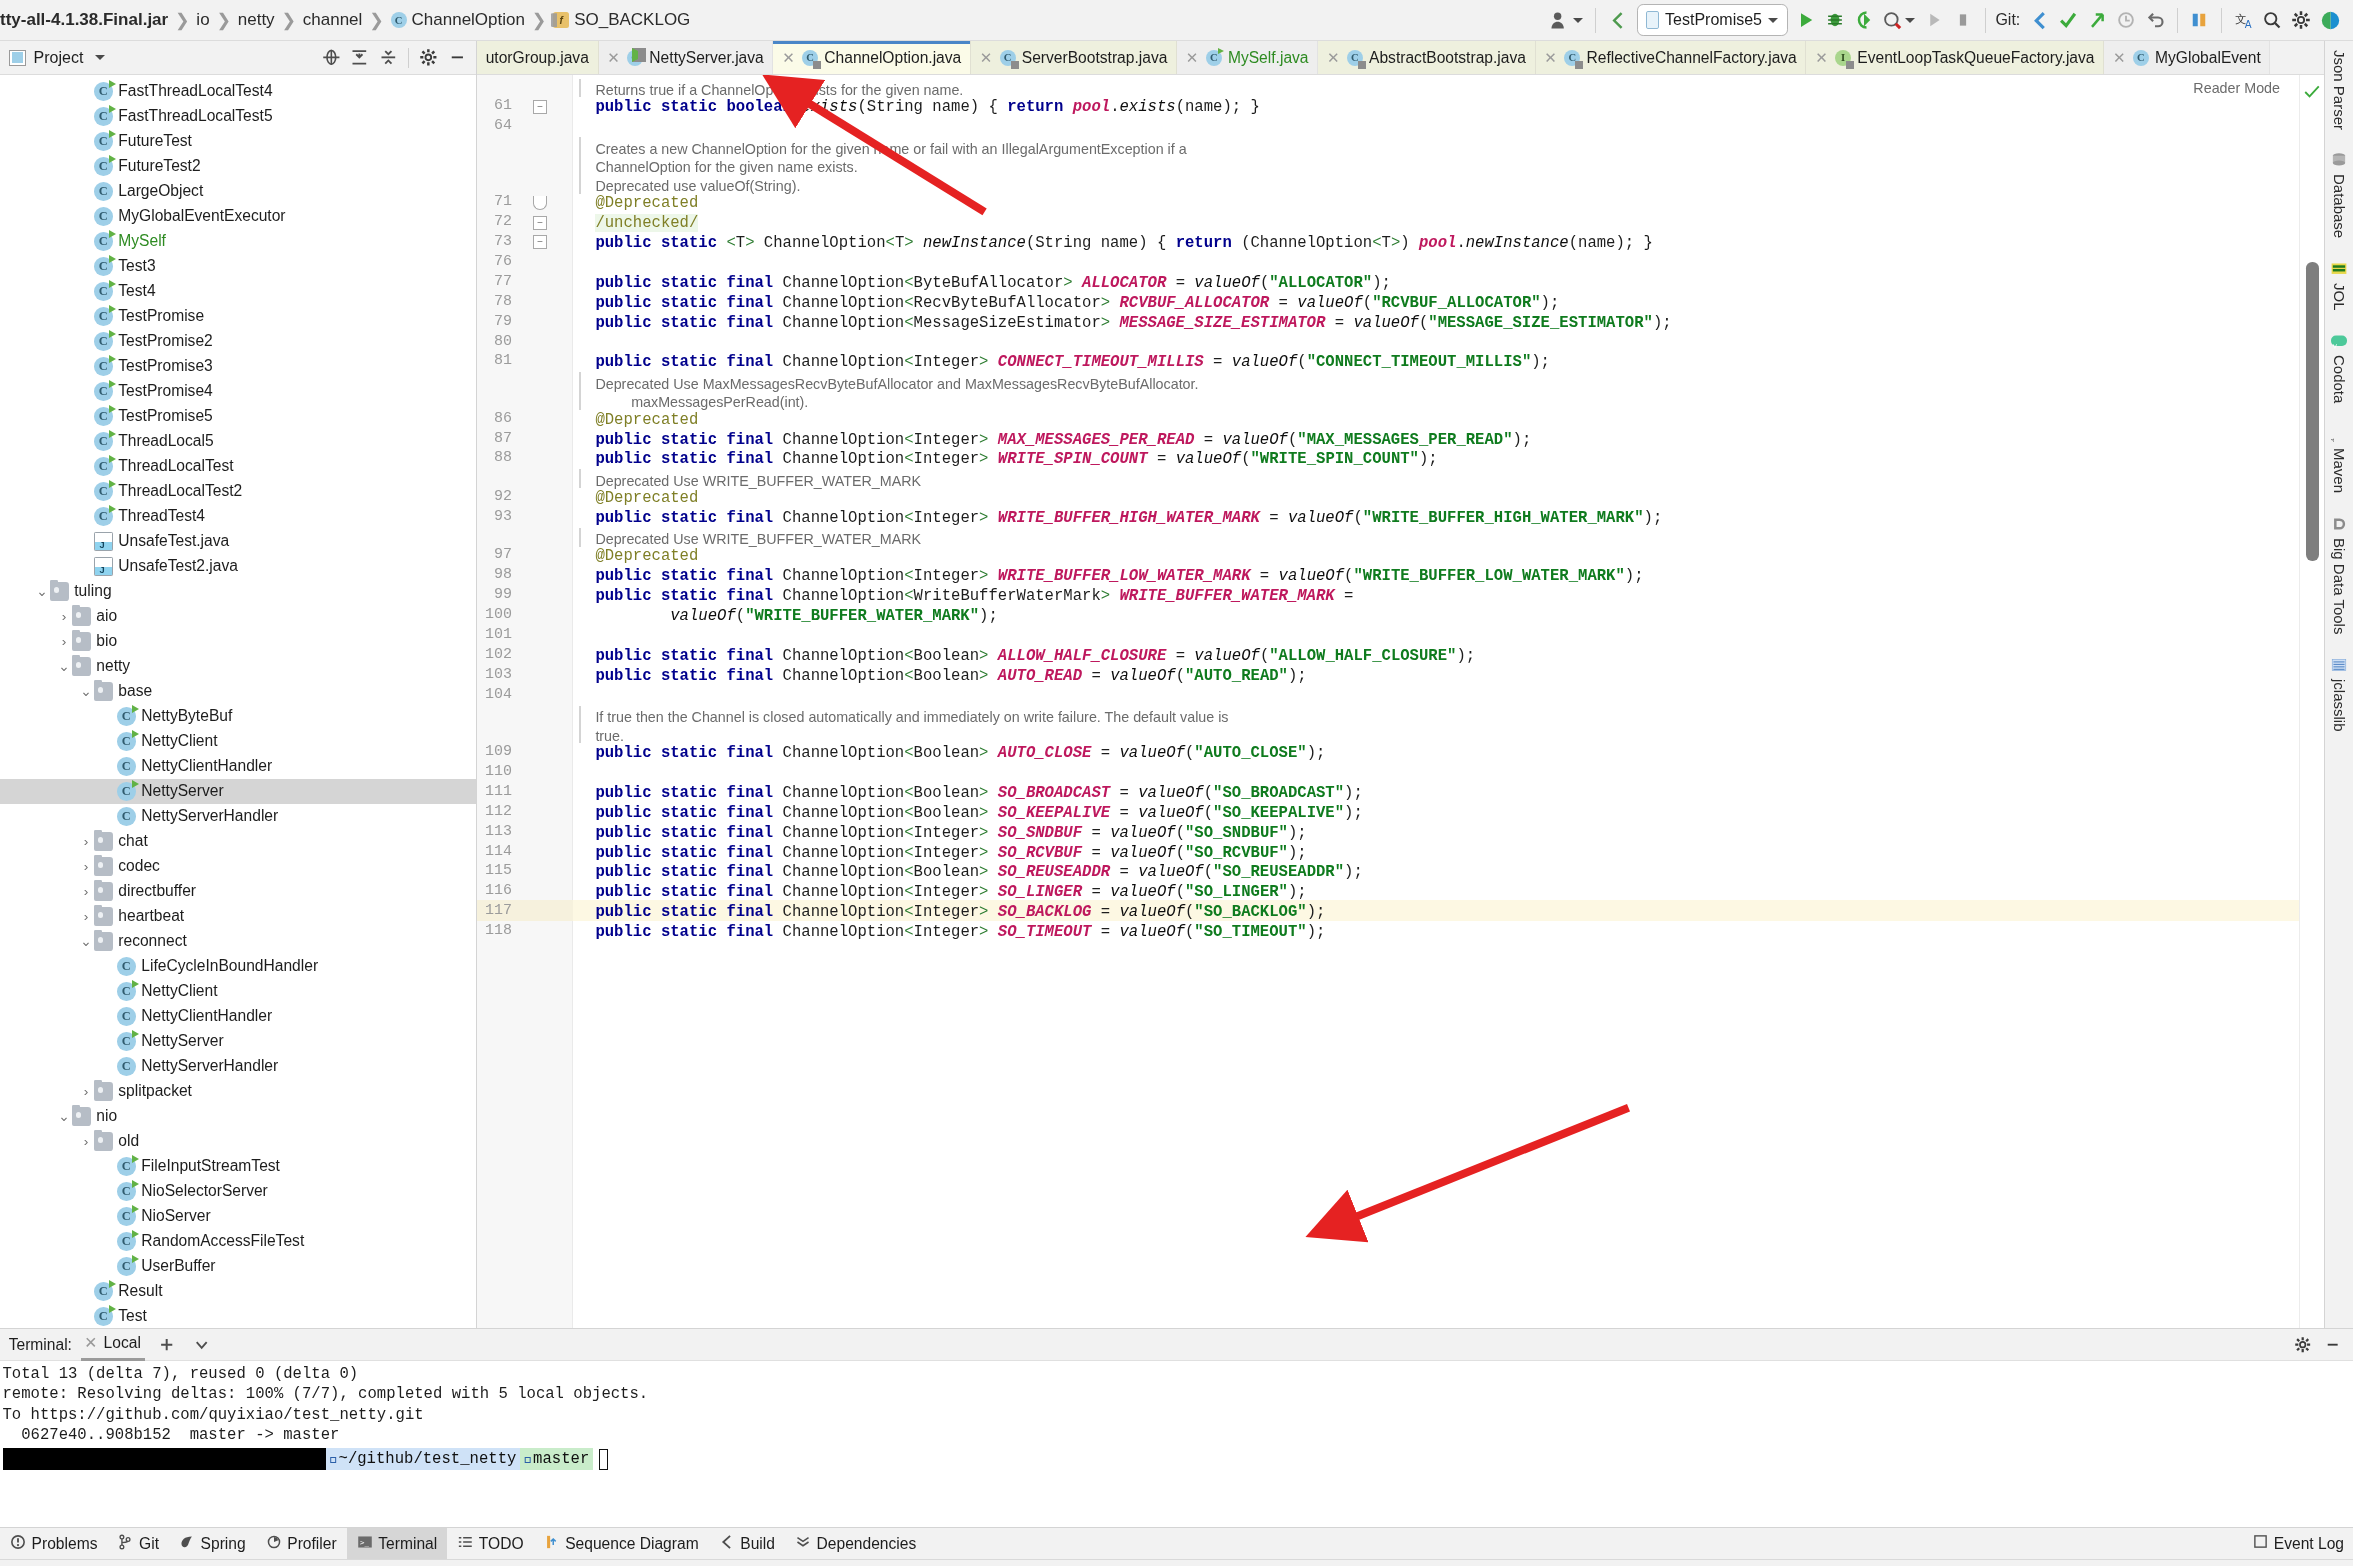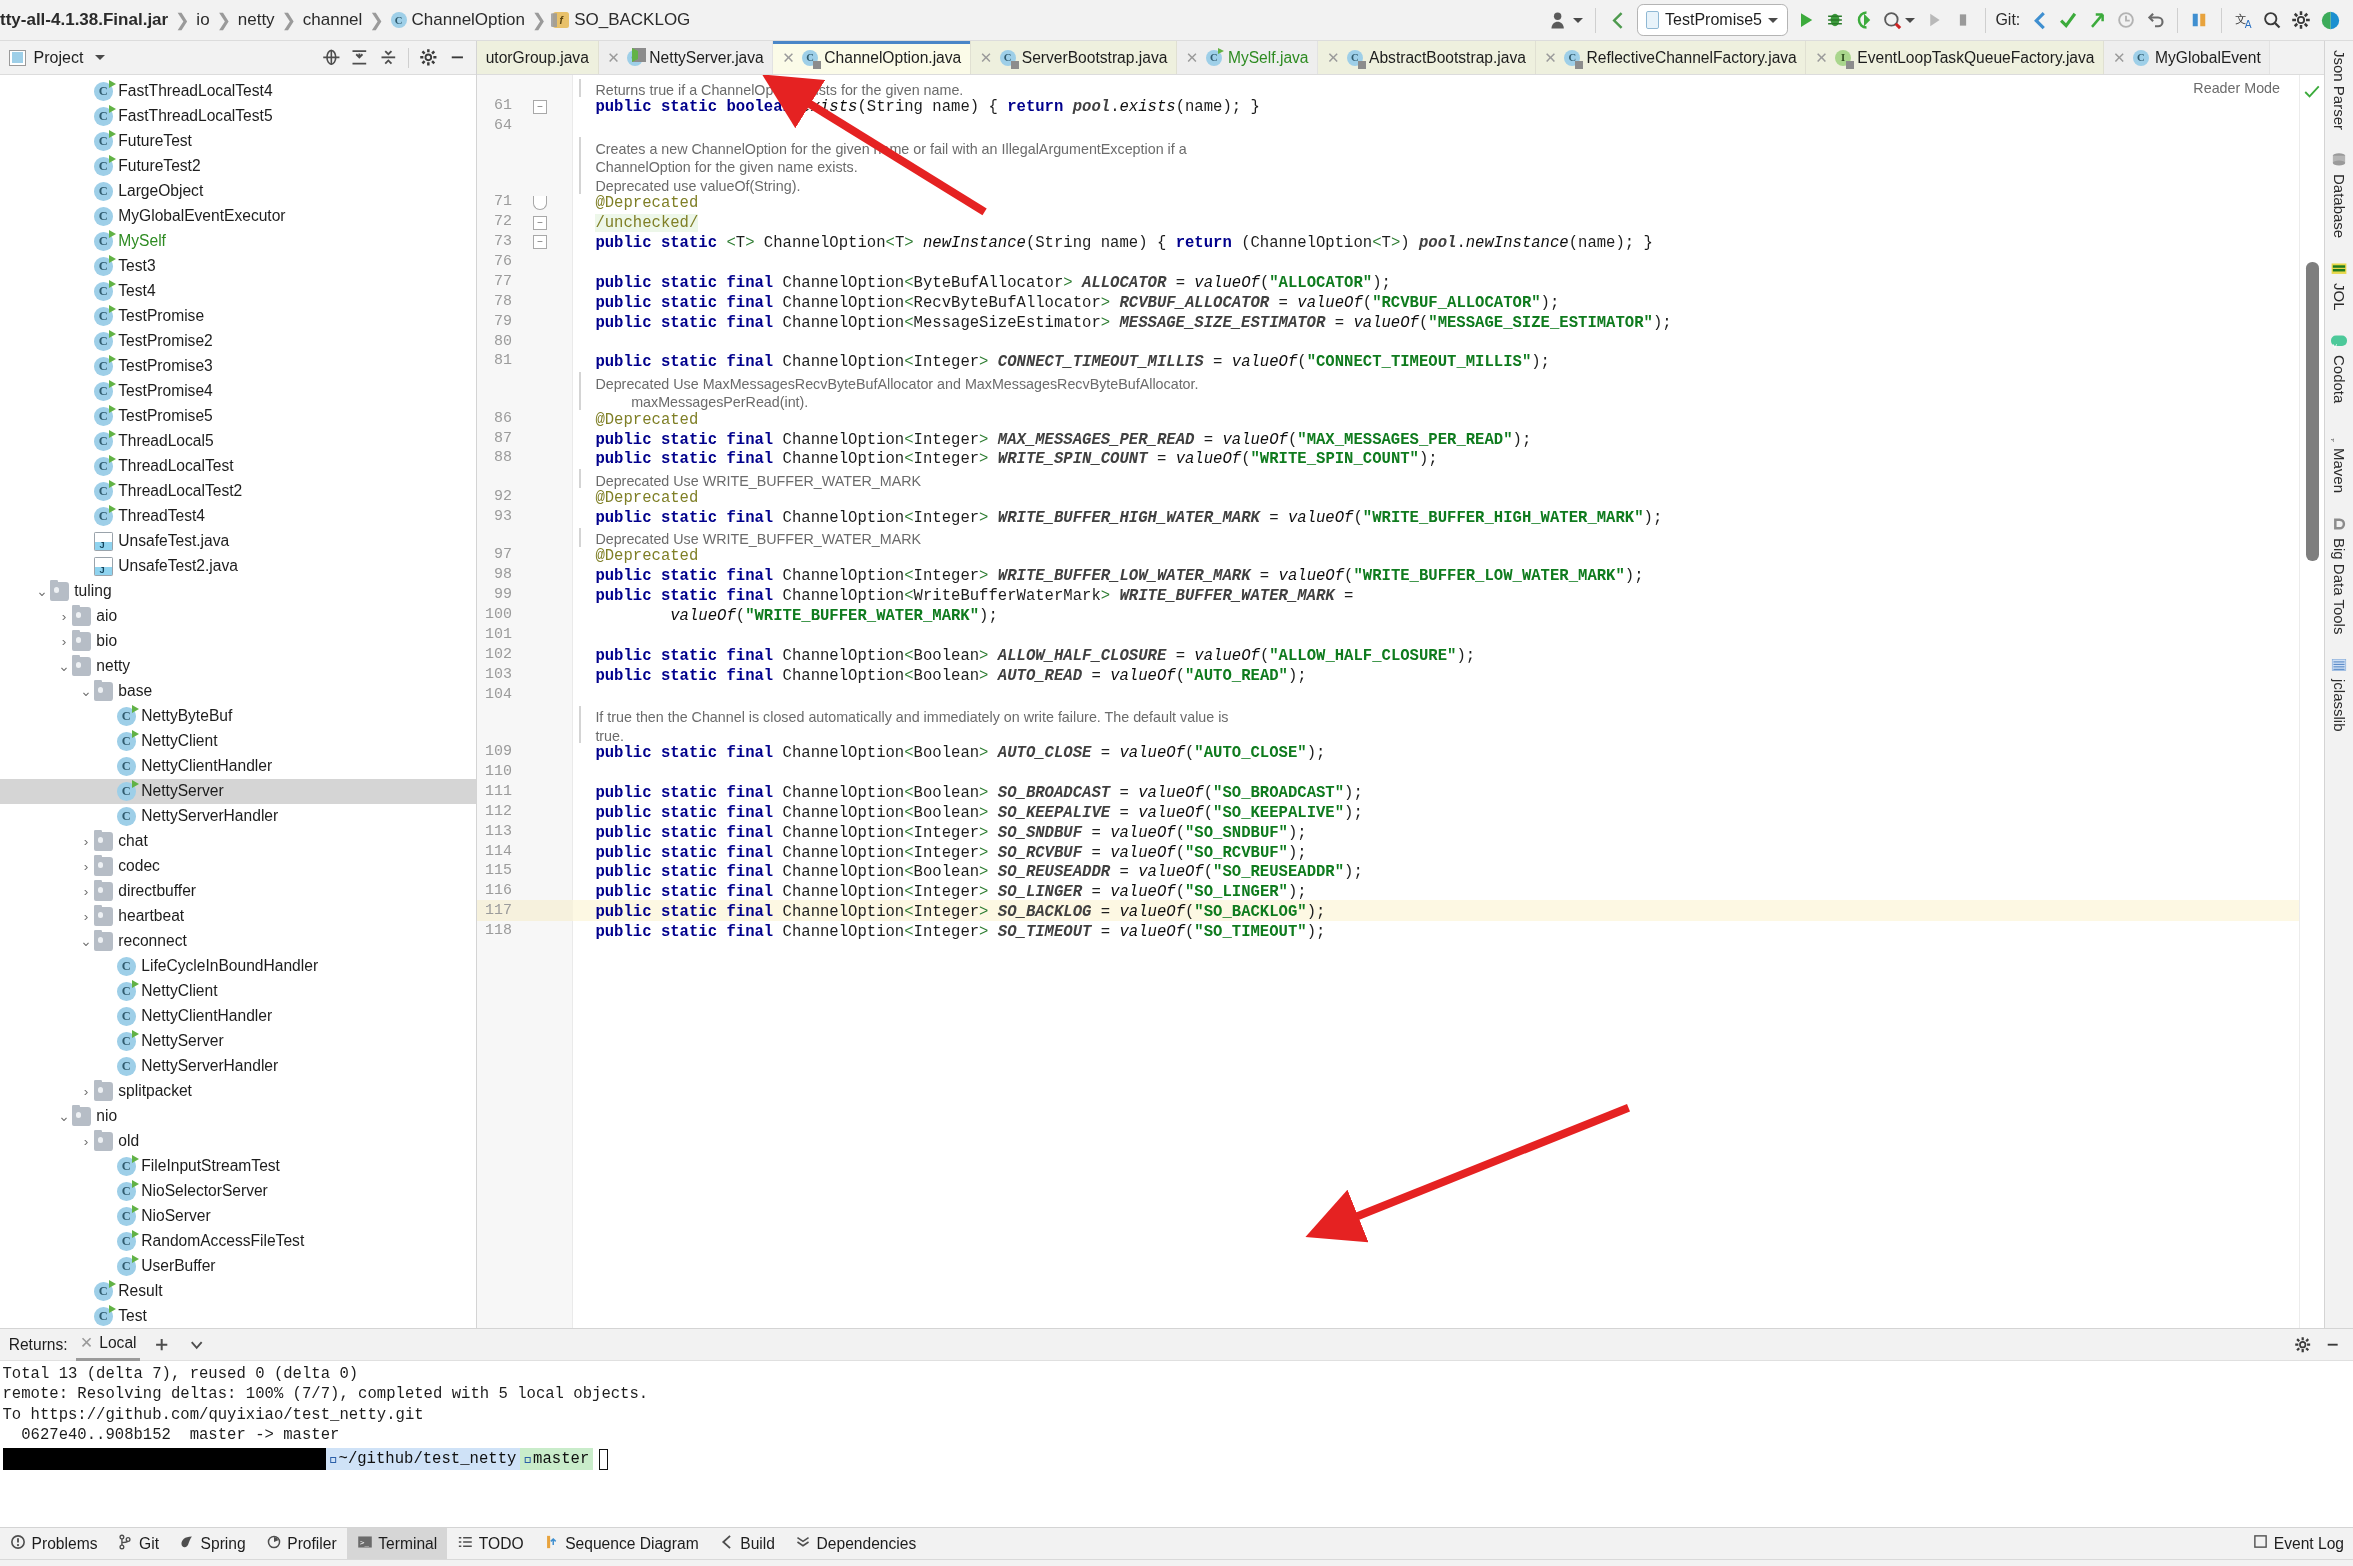--- a/index.html
+++ b/index.html
@@ -106,21 +106,21 @@
   #code { position:relative; flex:1; font-family:"Liberation Mono", monospace;
     font-size:15.6px; line-height:20px; overflow:hidden; }
   .cl { position:absolute; left:22.4px; white-space:pre; }
   .hl-row { position:absolute; left:0; right:0; height:20.5px; }
   .hl-current { background:#fdf8e3; }
   .hl-grey { background:#f2f2f2; }
   .doc { position:absolute; left:22.4px; font-family:"Liberation Sans",sans-serif;
     font-size:14.3px; color:#6b6b6b; line-height:18.7px; white-space:pre; }
   .docbar{ position:absolute; left:6.2px; width:1.9px; background:#d4d4d4; }
   .k { color:#00008c; font-weight:bold; }                            
-  .f { color:#404040; font-style:italic; font-weight:bold; } 
+  .f { color:#be185d; font-style:italic; font-weight:bold; } 
   .m { color:#0d0d0d; font-style:italic; }         
   .s { color:#0f7b1e; font-weight:bold; }          
   .an{ color:#7f7f26; }                            
   .g { color:#2e7d32; }
 
   #reader { position:absolute; right:44px; top:5px; display:flex; align-items:center;
     gap:10px; font-size:14.3px; color:#6b6b6b; }
 
   
   #stripe { width:25px; background:#fff; border-left:0.6px solid #ececec; flex:none;
@@ -846,21 +846,21 @@
             </g>
           </svg>
       </span>
       <span>jclasslib</span>
     </div>
   </div>
 </div>
 
 <div id="terminal">
   <div id="term-head">
-    <span>Returns:</span>
+    <span>Terminal:</span>
     <span class="tabloc">
       <span style="color:#9a9a9a">✕</span>
       <span>Local</span>
     </span>
     <span class="tb" style="height:25px">
       <svg width="17.4" height="17.4" viewBox="0 0 28 28">
           <path d="M14 5v18M5 14h18" stroke="#4e4e4e" stroke-width="3.2"></path>
         </svg>
     </span>
     <span class="tb" style="height:25px">

